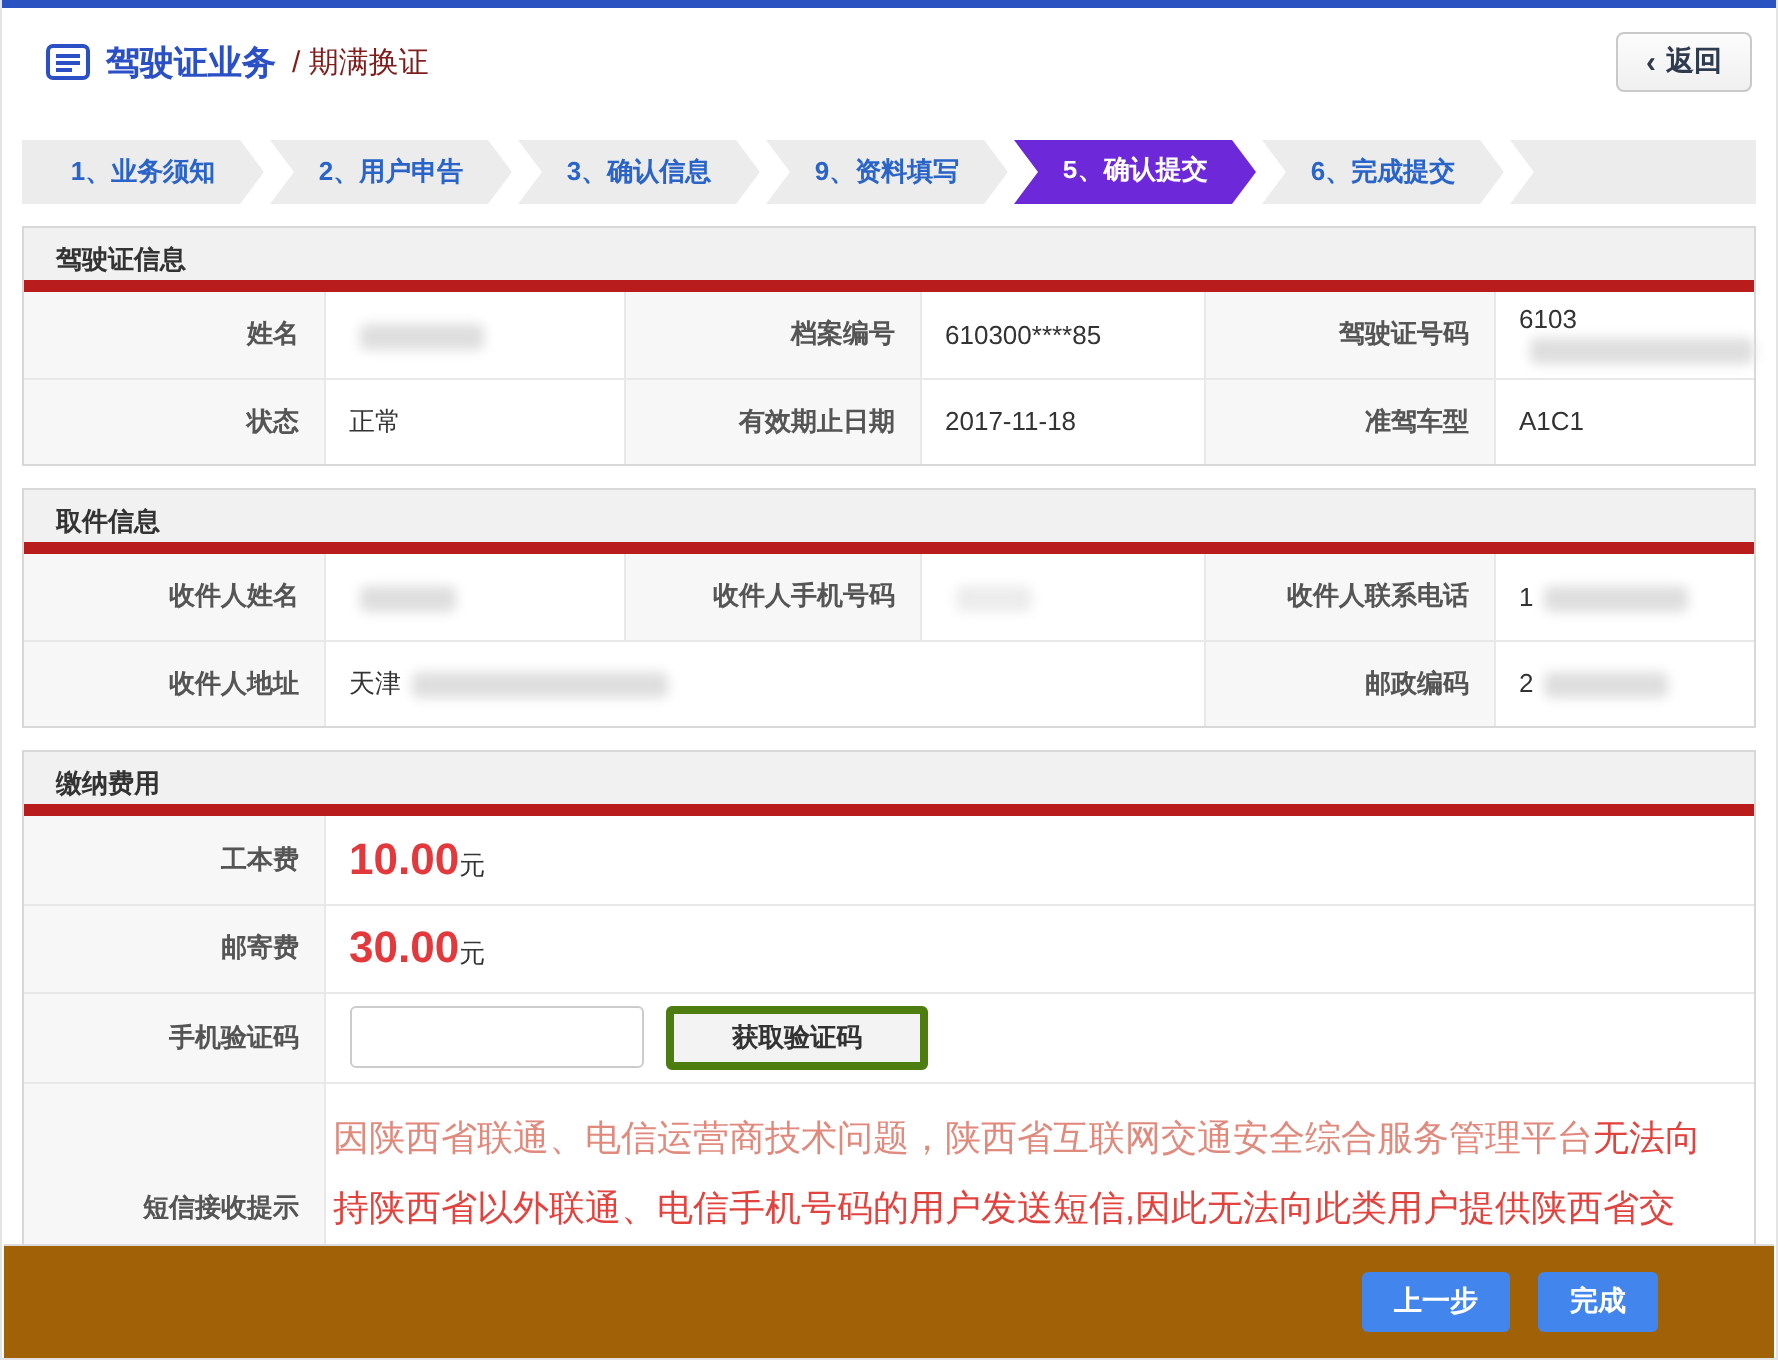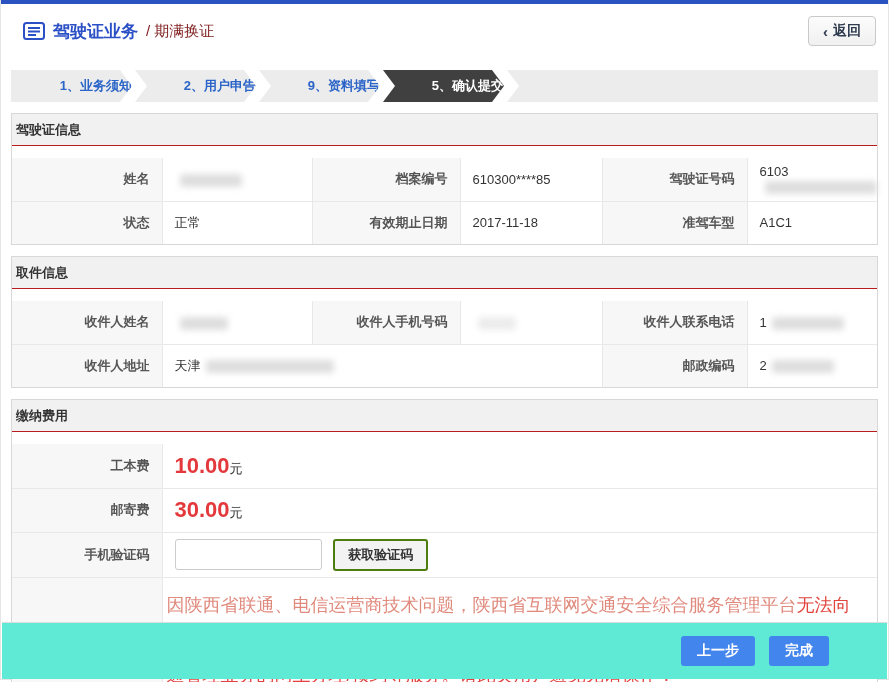--- a/index.html
+++ b/index.html
@@ -17,57 +17,57 @@
   .title-icon { width:22px; height:18px; margin-right:8px; }
   .page-title { font-size:17px; font-weight:bold; color:#2b50c6; }
   .page-subtitle { font-size:15px; color:#7f1d1d; margin-left:8px; }
   .back-btn { display:flex; align-items:center; gap:5px; height:30px; padding:0 14px;
     background:linear-gradient(#fcfcfc,#f0f0f0); border:1px solid #c9c9c9; border-radius:4px;
     font-size:14px; font-weight:bold; color:#2f3b4e; cursor:pointer; }
   .back-chevron { font-size:15px; font-weight:bold; color:#2f3b4e; line-height:1; }
 
   
   .tabs { margin:12px 10px 0; height:32px; display:flex; background:#fff; }
-  .tab { width:121px; height:32px; line-height:32px; text-align:right;
+  .tab { width:121px; height:32px; line-height:32px; text-align:center;
     font-size:13px; font-weight:bold; color:#2a64c8; background:#ececec; }
   .tab + .tab, .tab-filler { margin-left:3px; }
   .tab.first { clip-path:polygon(0 0, calc(100% - 12px) 0, 100% 50%, calc(100% - 12px) 100%, 0 100%); }
   .tab.mid { clip-path:polygon(0 0, calc(100% - 12px) 0, 100% 50%, calc(100% - 12px) 100%, 0 100%, 12px 50%); }
-  .tab.active { background:#404040; color:#fff; }
+  .tab.active { background:#6d28d9; color:#fff;font-family:Liberation Mono, monospace; }
   .tab-filler { flex:1; background:#ececec; clip-path:polygon(0 0, 100% 0, 100% 100%, 0 100%, 12px 50%); }
 
   
   .section { margin:11px 10px 0; border:1px solid #d8d8d8; }
-  .section-header { height:32px; line-height:31px; background:#f1f1f1; border-bottom:1px solid #b91c1c;
-    font-size:13px; font-weight:bold; color:#333; padding-left:4px; }
-  table { width:100%; border-collapse:collapse; table-layout:fixed;margin-top:12px; }
+  .section-header { height:32px; line-height:31px; background:#f1f1f1; border-bottom:6px solid #b91c1c;
+    font-size:13px; font-weight:bold; color:#333; padding-left:16px; }
+  table { width:100%; border-collapse:collapse; table-layout:fixed; }
   td { height:43px; border:1px solid #e8e8e8; font-size:13px; vertical-align:middle; }
   td:first-child { border-left:none; } td:last-child { border-right:none; }
   tr:first-child td { border-top:none; } tr:last-child td { border-bottom:none; }
   .lbl { background:#f7f7f7; text-align:right; padding-right:12px; color:#555; font-weight:bold; }
   .val { background:#fff; padding-left:12px; color:#333; }
   .blob { display:inline-block; height:13px; border-radius:3px; background:#dedede;
     filter:blur(3px); vertical-align:middle; margin-left:5px; }
 
   
   .amount { color:#e4393c; font-weight:bold; font-size:22px; }
   .unit { color:#333; font-size:13px; }
   .fee-row td { height:44px; }
   .captcha-row td { height:45px; }
   .captcha-input { width:147px; height:31px; border:1px solid #ccc; border-radius:3px;
     padding:0 8px; font-size:13px; margin-right:8px; vertical-align:middle; }
-  .captcha-btn { height:32px; padding:0 13px; background:#f3f3f3; border:2px solid #4d7c0f;
+  .captcha-btn { height:32px; padding:0 29px; background:#f3f3f3; border:4px solid #4d7c0f;
     border-radius:3px; font-size:13px; font-weight:bold; color:#333; vertical-align:middle; cursor:pointer; }
   .sms-row td { height:72px; }
   .sms-note { padding:10px 24px 10px 4px; line-height:1.95; font-size:18px; }
   .note-light { color:#e08a7d; }
   .note-strong { color:#e2433e; }
 
   
-  .footer { position:absolute; left:1px; right:1px; bottom:0; height:57px; background:#5eead4;
+  .footer { position:absolute; left:1px; right:1px; bottom:0; height:57px; background:#a16207;
     border-top:1px solid #dcdcdc; display:flex; align-items:center; justify-content:flex-end;
     padding-right:58px; gap:14px;margin-top:16px; }
   .btn-primary { background:#4285ec; color:#fff; border:none; border-radius:3px; height:30px;
     padding:0 16px; font-size:14px; font-weight:bold; cursor:pointer; }
 </style>
 </head>
 <body>
 
 <div class="page">
   <div class="topbar"></div>
@@ -85,22 +85,24 @@
     </div>
     <button class="back-btn">
       <span class="back-chevron">‹</span>
       <span>返回</span>
     </button>
   </div>
 
   <div class="tabs">
     <div class="tab first">1、业务须知</div>
     <div class="tab mid">2、用户申告</div>
+    <div class="tab mid">3、确认信息</div>
     <div class="tab mid">9、资料填写</div>
     <div class="tab mid active">5、确认提交</div>
+    <div class="tab mid">6、完成提交</div>
     <div class="tab-filler"></div>
   </div>
 
   <div class="section">
     <div class="section-header">驾驶证信息</div>
     <table>
       <colgroup>
           <col style="width:150px">
           <col style="width:150px">
           <col style="width:148px">

